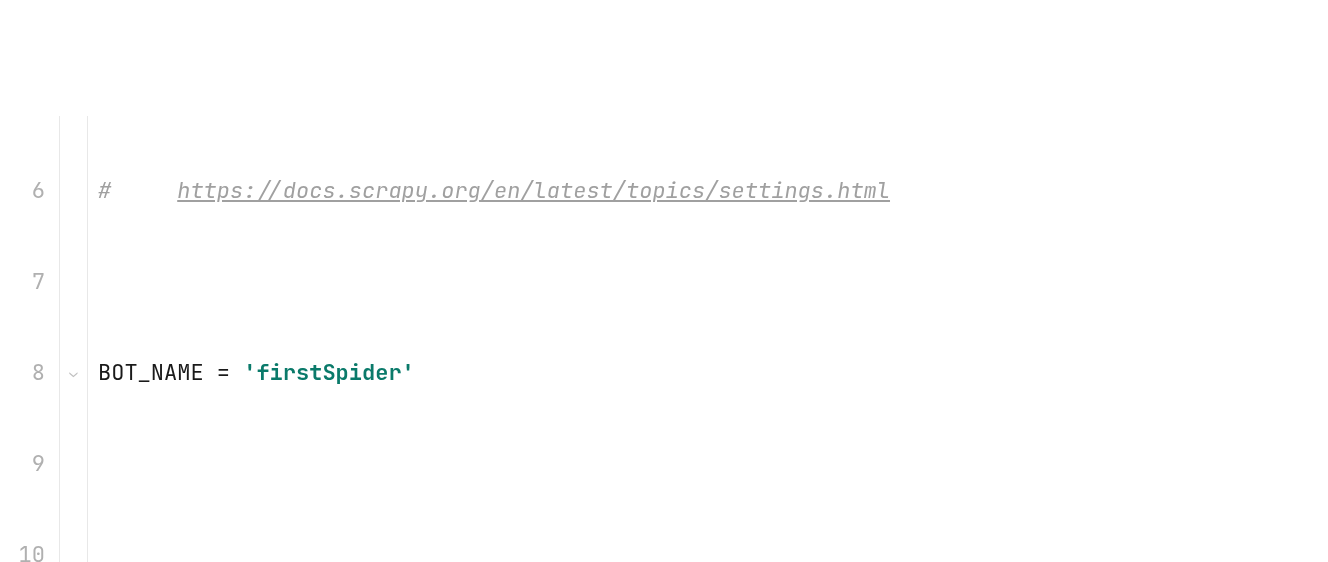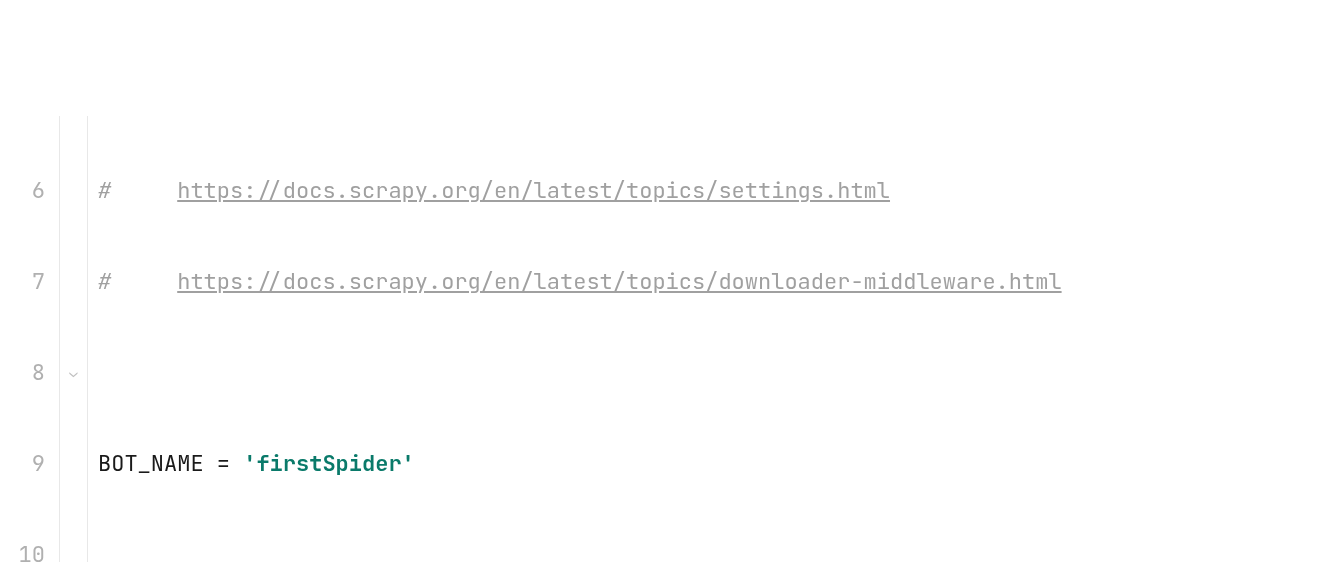--- a/index.html
+++ b/index.html
@@ -43,21 +43,21 @@
       flex: 1;
       position: relative;
     }
     .line {
       height: 33px;
       line-height: 33px;
       padding-left: 10px;
       position: relative;
     }
     .comment { color: #a0a0a0; font-style: italic; }
-    .comment-link { color: #a0a0a0; text-decoration: underline; }
+    .comment-link { color: #a0a0a0; font-style: italic; text-decoration: underline; }
     .string { color: #0a7a6a; font-weight: 600; }
     .eq { color: #1a1a1a; }
     .ident { color: #1a1a1a; }
   </style>
 </head>
 <body>
 
 
 
 <div class="editor">
@@ -94,21 +94,20 @@
     
     
     
     
     
     
     
   </div>
   <div class="code">
     <div class="line"><span class="comment">#     </span><span class="comment-link">https://docs.scrapy.org/en/latest/topics/settings.html</span></div>
-    <div class="line"><span class="comment">#     </span><span class="comment-link">https://docs.scrapy.org/en/latest/topics/downloader-middleware.html</span></div>
     <div class="line"><span></span></div>
     <div class="line"><span class="ident">BOT_NAME</span><span class="eq"> = </span><span class="string">'firstSpider'</span></div>
     
     
     
     
     
     
     
     

